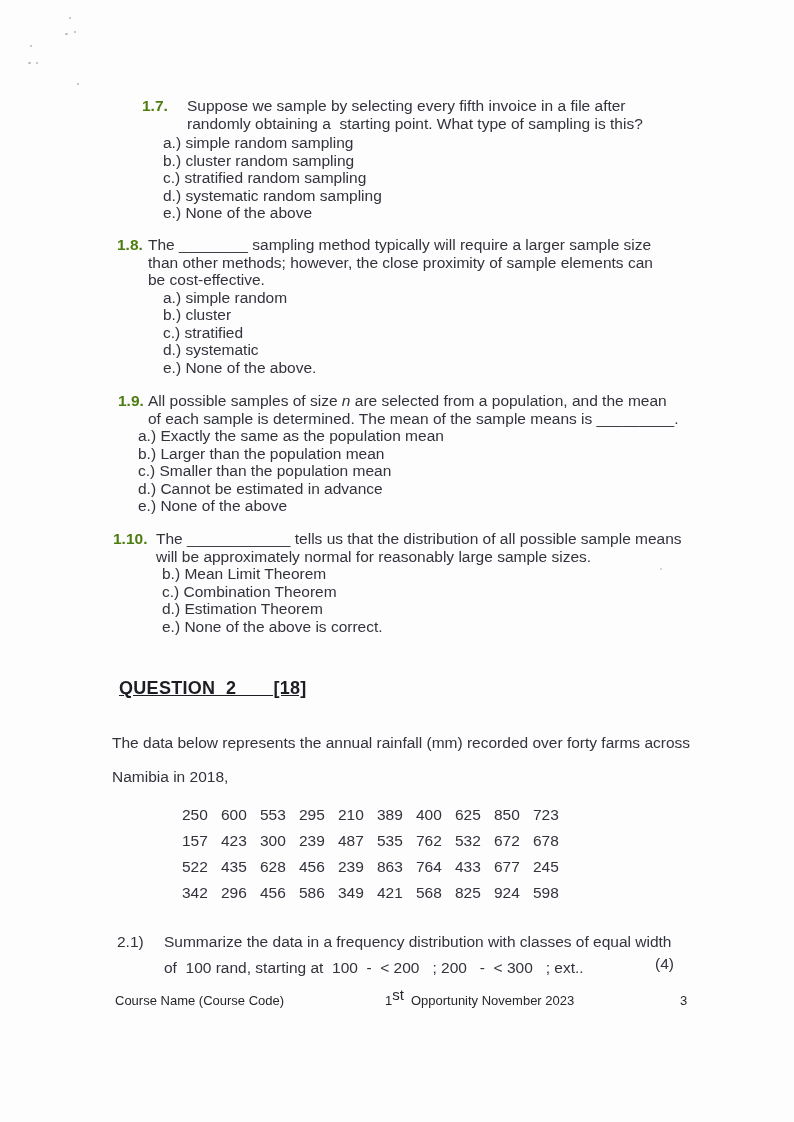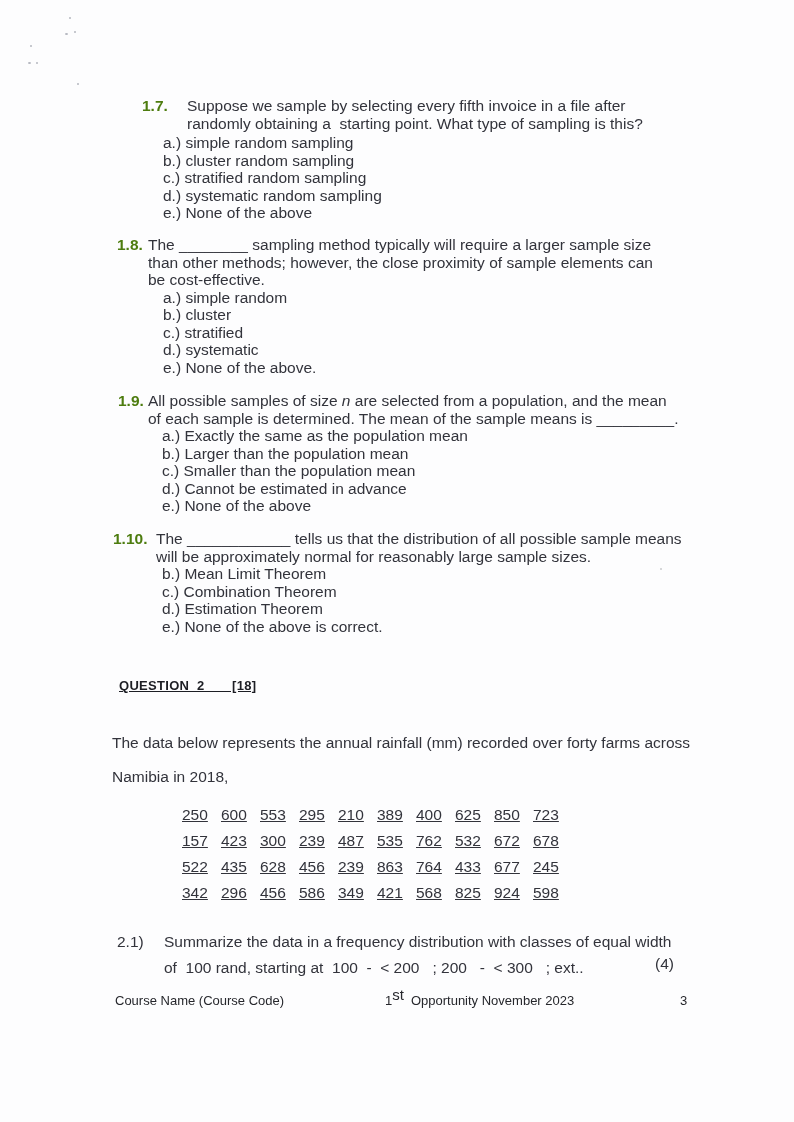--- a/index.html
+++ b/index.html
@@ -23,39 +23,39 @@
   .qnum { font-weight: bold; color: #4d7c0f; flex: 0 0 auto; }
   .stem-line, .option { white-space: pre; }
   .q17 { left: 142px; top: 97px; }
   .q17 .qnum { width: 45px; }
   .q17 .options { margin-left: 21px; margin-top: 2px; }
   .q18 { left: 117px; top: 236px; }
   .q18 .qnum { width: 31px; }
   .q18 .options { margin-left: 46px; }
   .q19 { left: 118px; top: 392px; }
   .q19 .qnum { width: 30px; }
-  .q19 .options { margin-left: 44px; }
+  .q19 .options { margin-left: 20px; }
   .q110 { left: 113px; top: 530px; }
   .q110 .qnum { width: 43px; }
   .q110 .options { margin-left: 49px; }
   .italic-n { font-style: italic; }
 
   
   .heading {
     position: absolute; left: 119px; top: 678px;
     font-weight: bold; color: #1d1e24;
     text-decoration: underline;
     white-space: pre;
     letter-spacing: 0.3px;
   }
   .intro { position: absolute; left: 112px; top: 726px; line-height: 34px; }
   .intro .intro-line { white-space: pre; }
 
   .rain-table { position: absolute; left: 182px; top: 802px; line-height: 26px; }
-  .t-row { display: flex; text-decoration: underline; }
+  .t-row { display: flex; }
   .t-cell { width: 39px; flex: 0 0 auto; }
 
   .q21 { position: absolute; left: 117px; top: 929px; line-height: 26px; }
   .q21 .stem-row { display: flex; }
   .q21 .qnum { width: 47px; font-weight: normal; color: #32333b; }
   .q21 .stem-line { white-space: pre; }
   .marks { position: absolute; left: 655px; top: 955px; }
 
   
   .footer { position: absolute; left: 0; top: 993px; width: 794px; font-size: 13px; color: #26272c; }
@@ -147,21 +147,21 @@
     </div>
     <div class="options">
 
         <div class="option">b.) Mean Limit Theorem</div>
         <div class="option">c.) Combination Theorem</div>
         <div class="option">d.) Estimation Theorem</div>
         <div class="option">e.) None of the above is correct.</div>
       </div>
   </section>
 
-  <h2 class="heading" style="font-size:13px;">QUESTION  2       [18]</h2>
+  <h2 class="heading" style="font-size:18px;">QUESTION  2       [18]</h2>
 
   <div class="intro">
 
   <div class="intro-line">The data below represents the annual rainfall (mm) recorded over forty farms across</div>
       <div class="intro-line">Namibia in 2018,</div>
     </div>
 
   <div class="rain-table">
 
   <div class="t-row">

